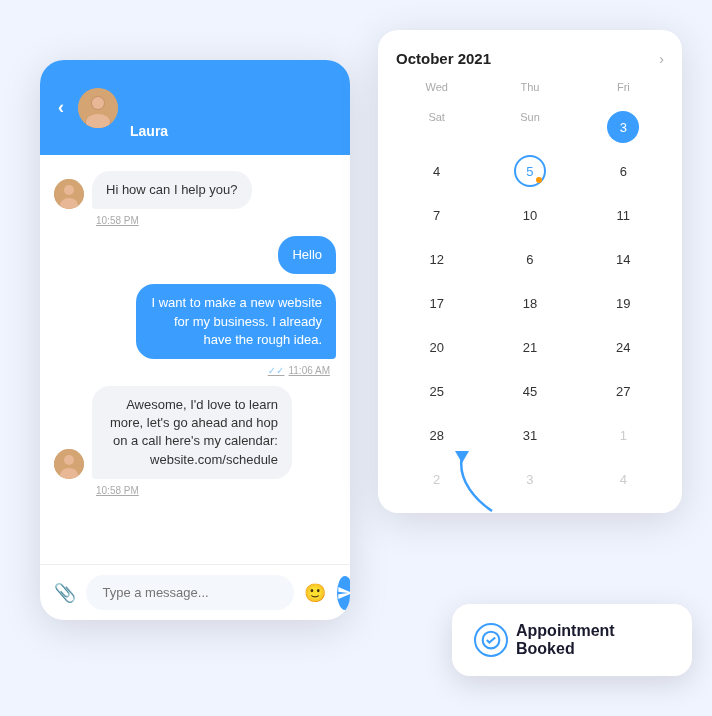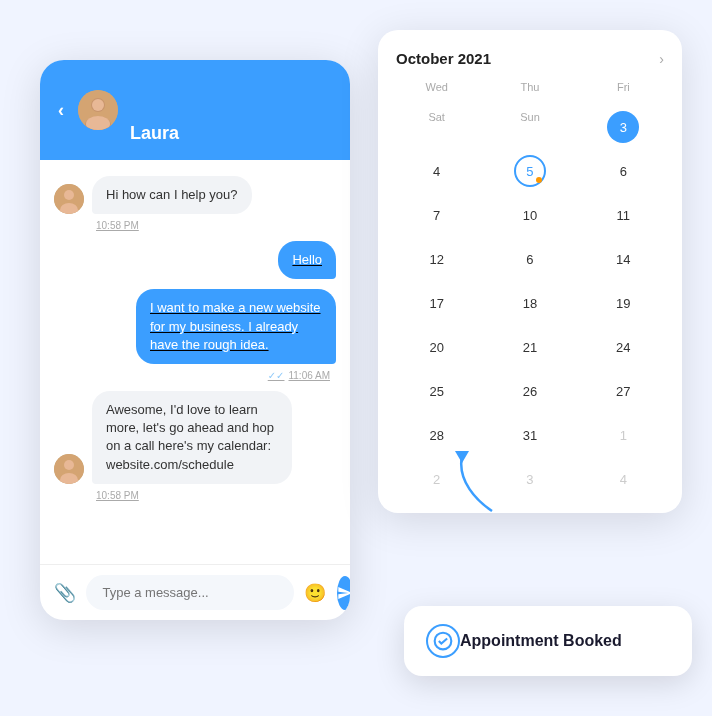--- a/index.html
+++ b/index.html
@@ -63,47 +63,47 @@
       justify-content: center;
     }
 
     .avatar-svg {
       width: 40px;
       height: 40px;
     }
 
     .header-name {
       color: #fff;
-      font-size: 18px;
+      font-size: 14px;
       font-weight: 600;
       margin-top: 47px;
     }
 
     .chat-body {
       flex: 1;
       padding: 16px 14px;
       overflow-y: auto;
       display: flex;
       flex-direction: column;
       gap: 10px;
     }
 
     .msg-row {
       display: flex;
       align-items: flex-end;
       gap: 8px;
+      text-align: right;
     }
 
     .msg-row.incoming {
       flex-direction: row;
     }
 
     .msg-row.outgoing {
       flex-direction: row-reverse;
-      text-decoration: underline;
     }
 
     .msg-avatar {
       width: 30px;
       height: 30px;
       border-radius: 50%;
       background: #c9a97a;
       flex-shrink: 0;
       display: flex;
       align-items: center;
@@ -271,28 +271,28 @@
 
     .cal-day.muted {
       color: #ccc;
     }
 
     
     .booked-card {
       position: absolute;
       right: 20px;
       bottom: 40px;
-      width: 288px;
+      width: 240px;
       background: #fff;
       border-radius: 18px;
       box-shadow: 0 8px 30px rgba(0,0,0,0.13);
       padding: 18px 22px;
       display: flex;
       align-items: center;
-      gap: 0;
+      gap: 8px;
     }
 
     .booked-icon {
       width: 34px;
       height: 34px;
       border-radius: 50%;
       border: 2px solid #3b9eff;
       display: flex;
       align-items: center;
       justify-content: center;
@@ -415,21 +415,21 @@
       <div class="cal-day">14</div>
 
       <div class="cal-day">17</div>
       <div class="cal-day">18</div>
       <div class="cal-day">19</div>
       <div class="cal-day">20</div>
       <div class="cal-day">21</div>
 
       <div class="cal-day">24</div>
       <div class="cal-day">25</div>
-      <div class="cal-day">26</div>
+      <div class="cal-day">45</div>
       <div class="cal-day">27</div>
       <div class="cal-day">28</div>
 
       <div class="cal-day">31</div>
       <div class="cal-day muted">1</div>
       <div class="cal-day muted">2</div>
       <div class="cal-day muted">3</div>
       <div class="cal-day muted">4</div>
     </div>
   </div>

